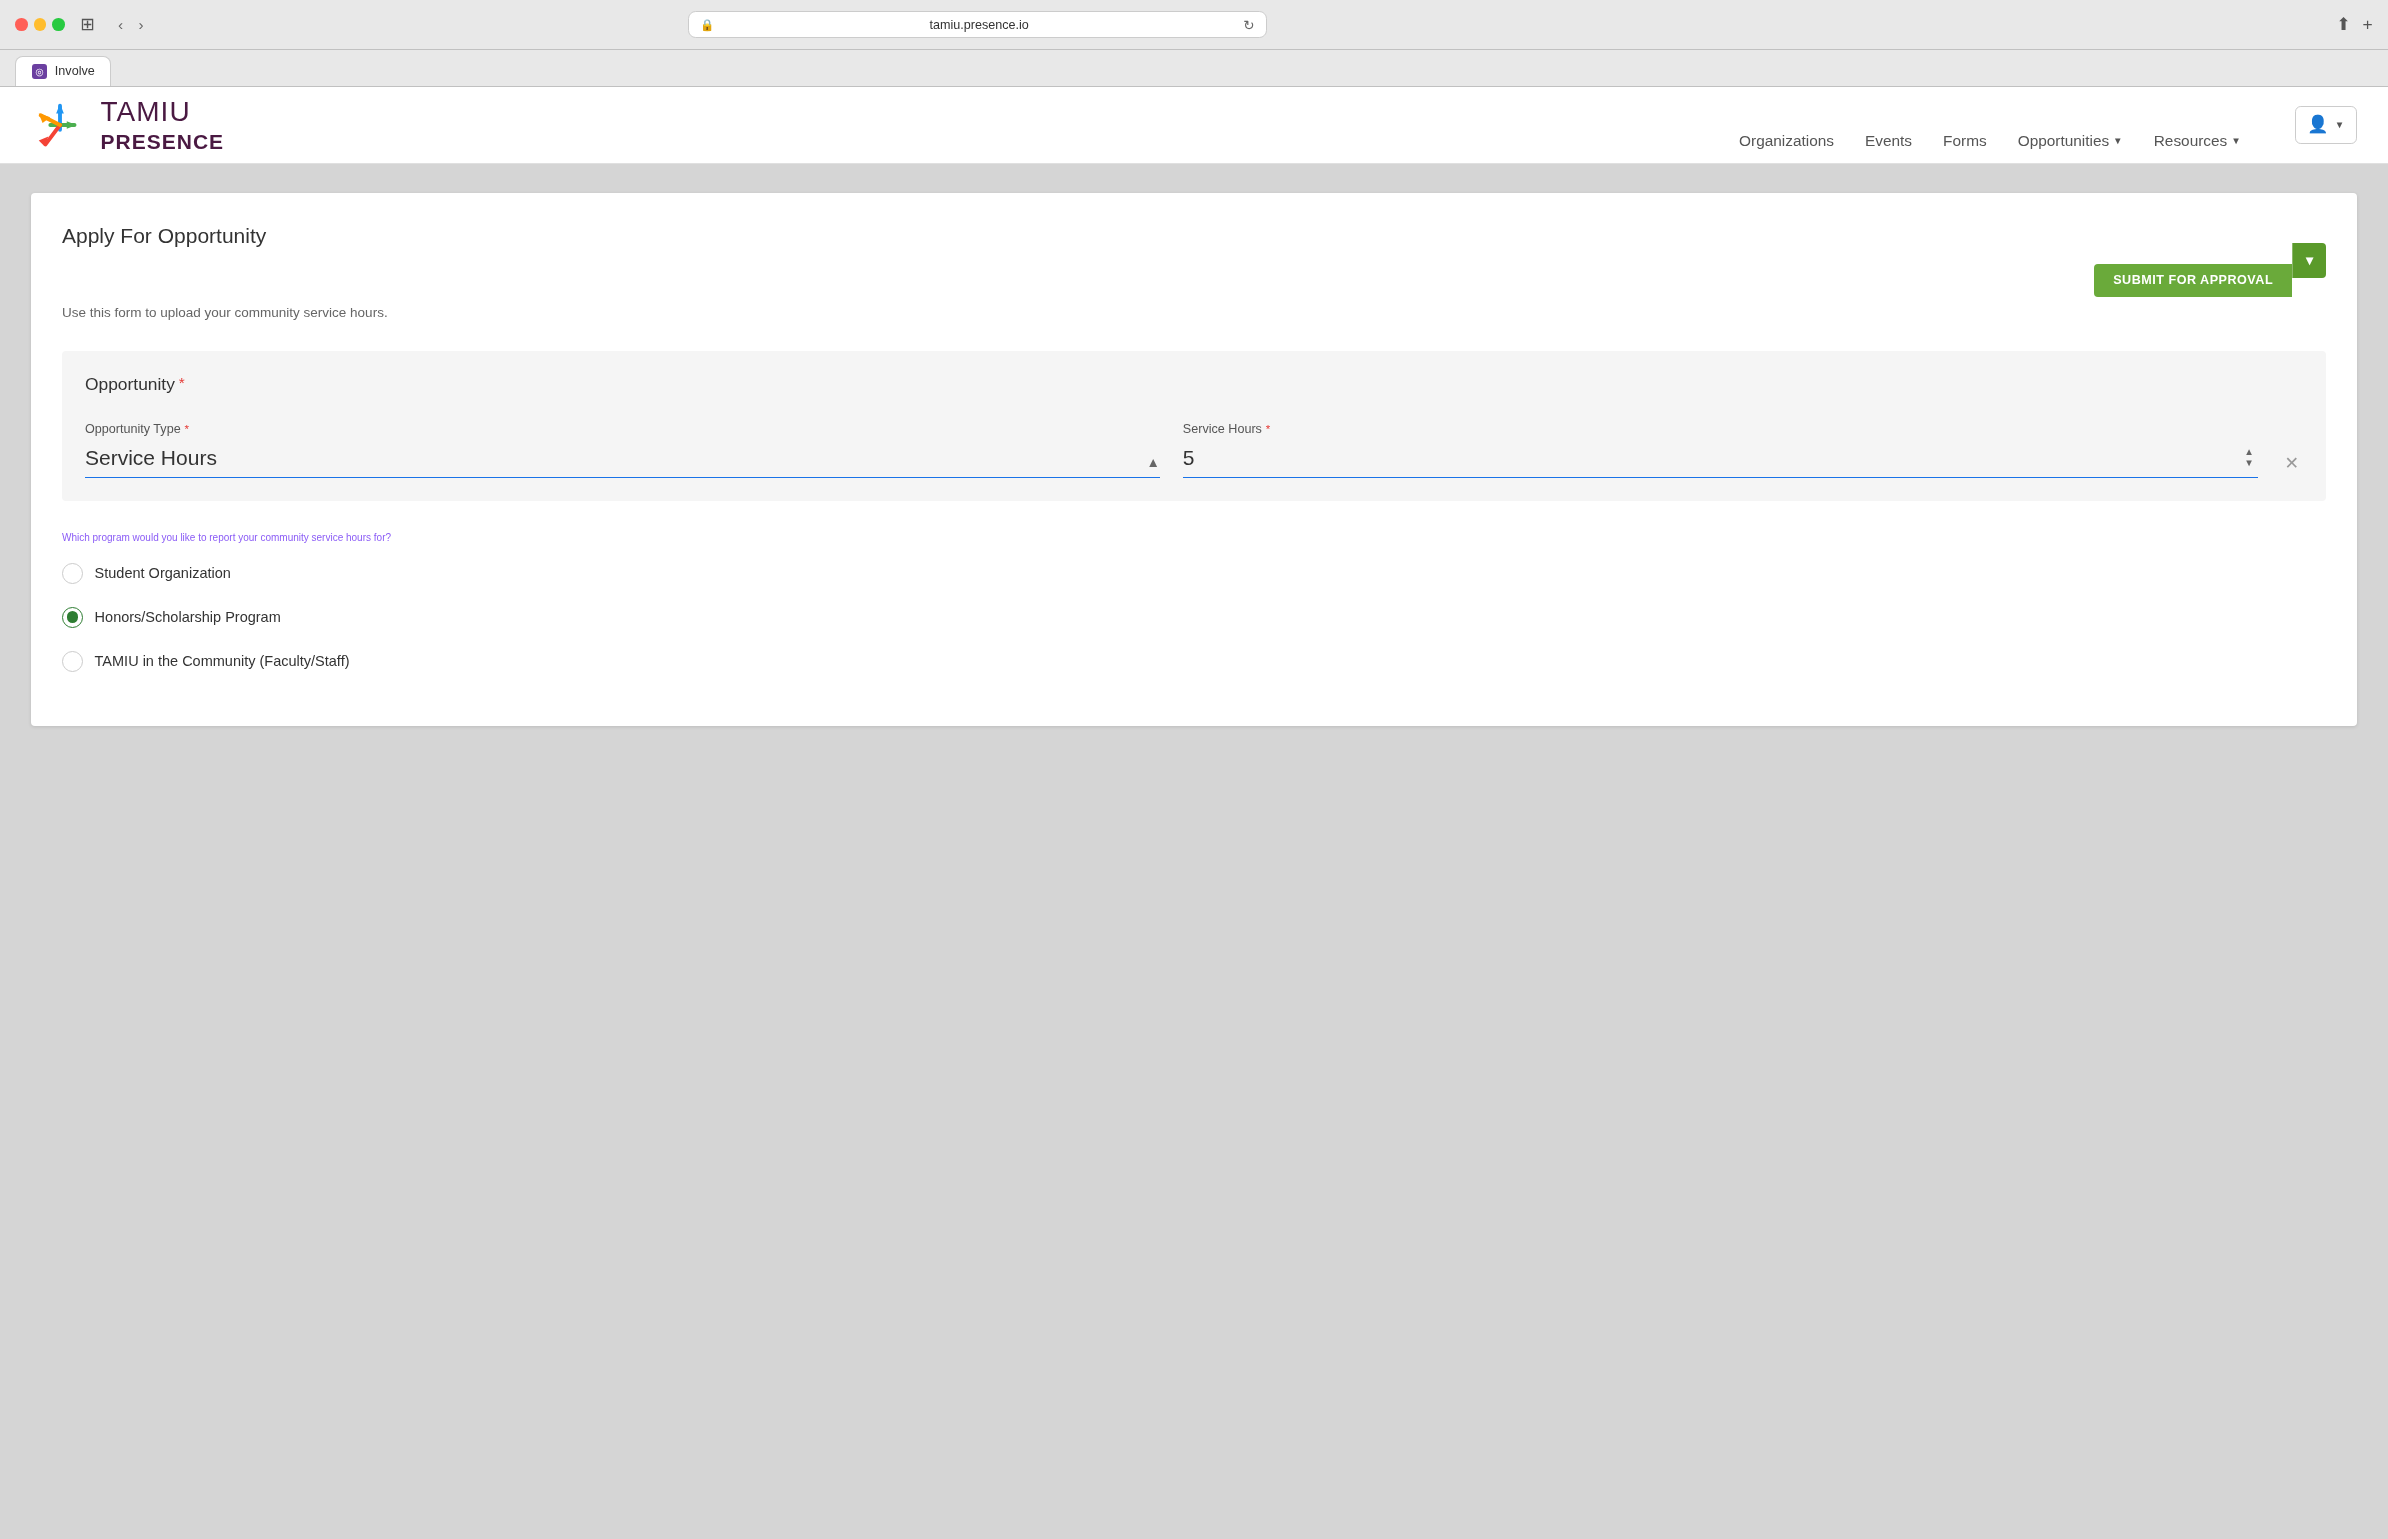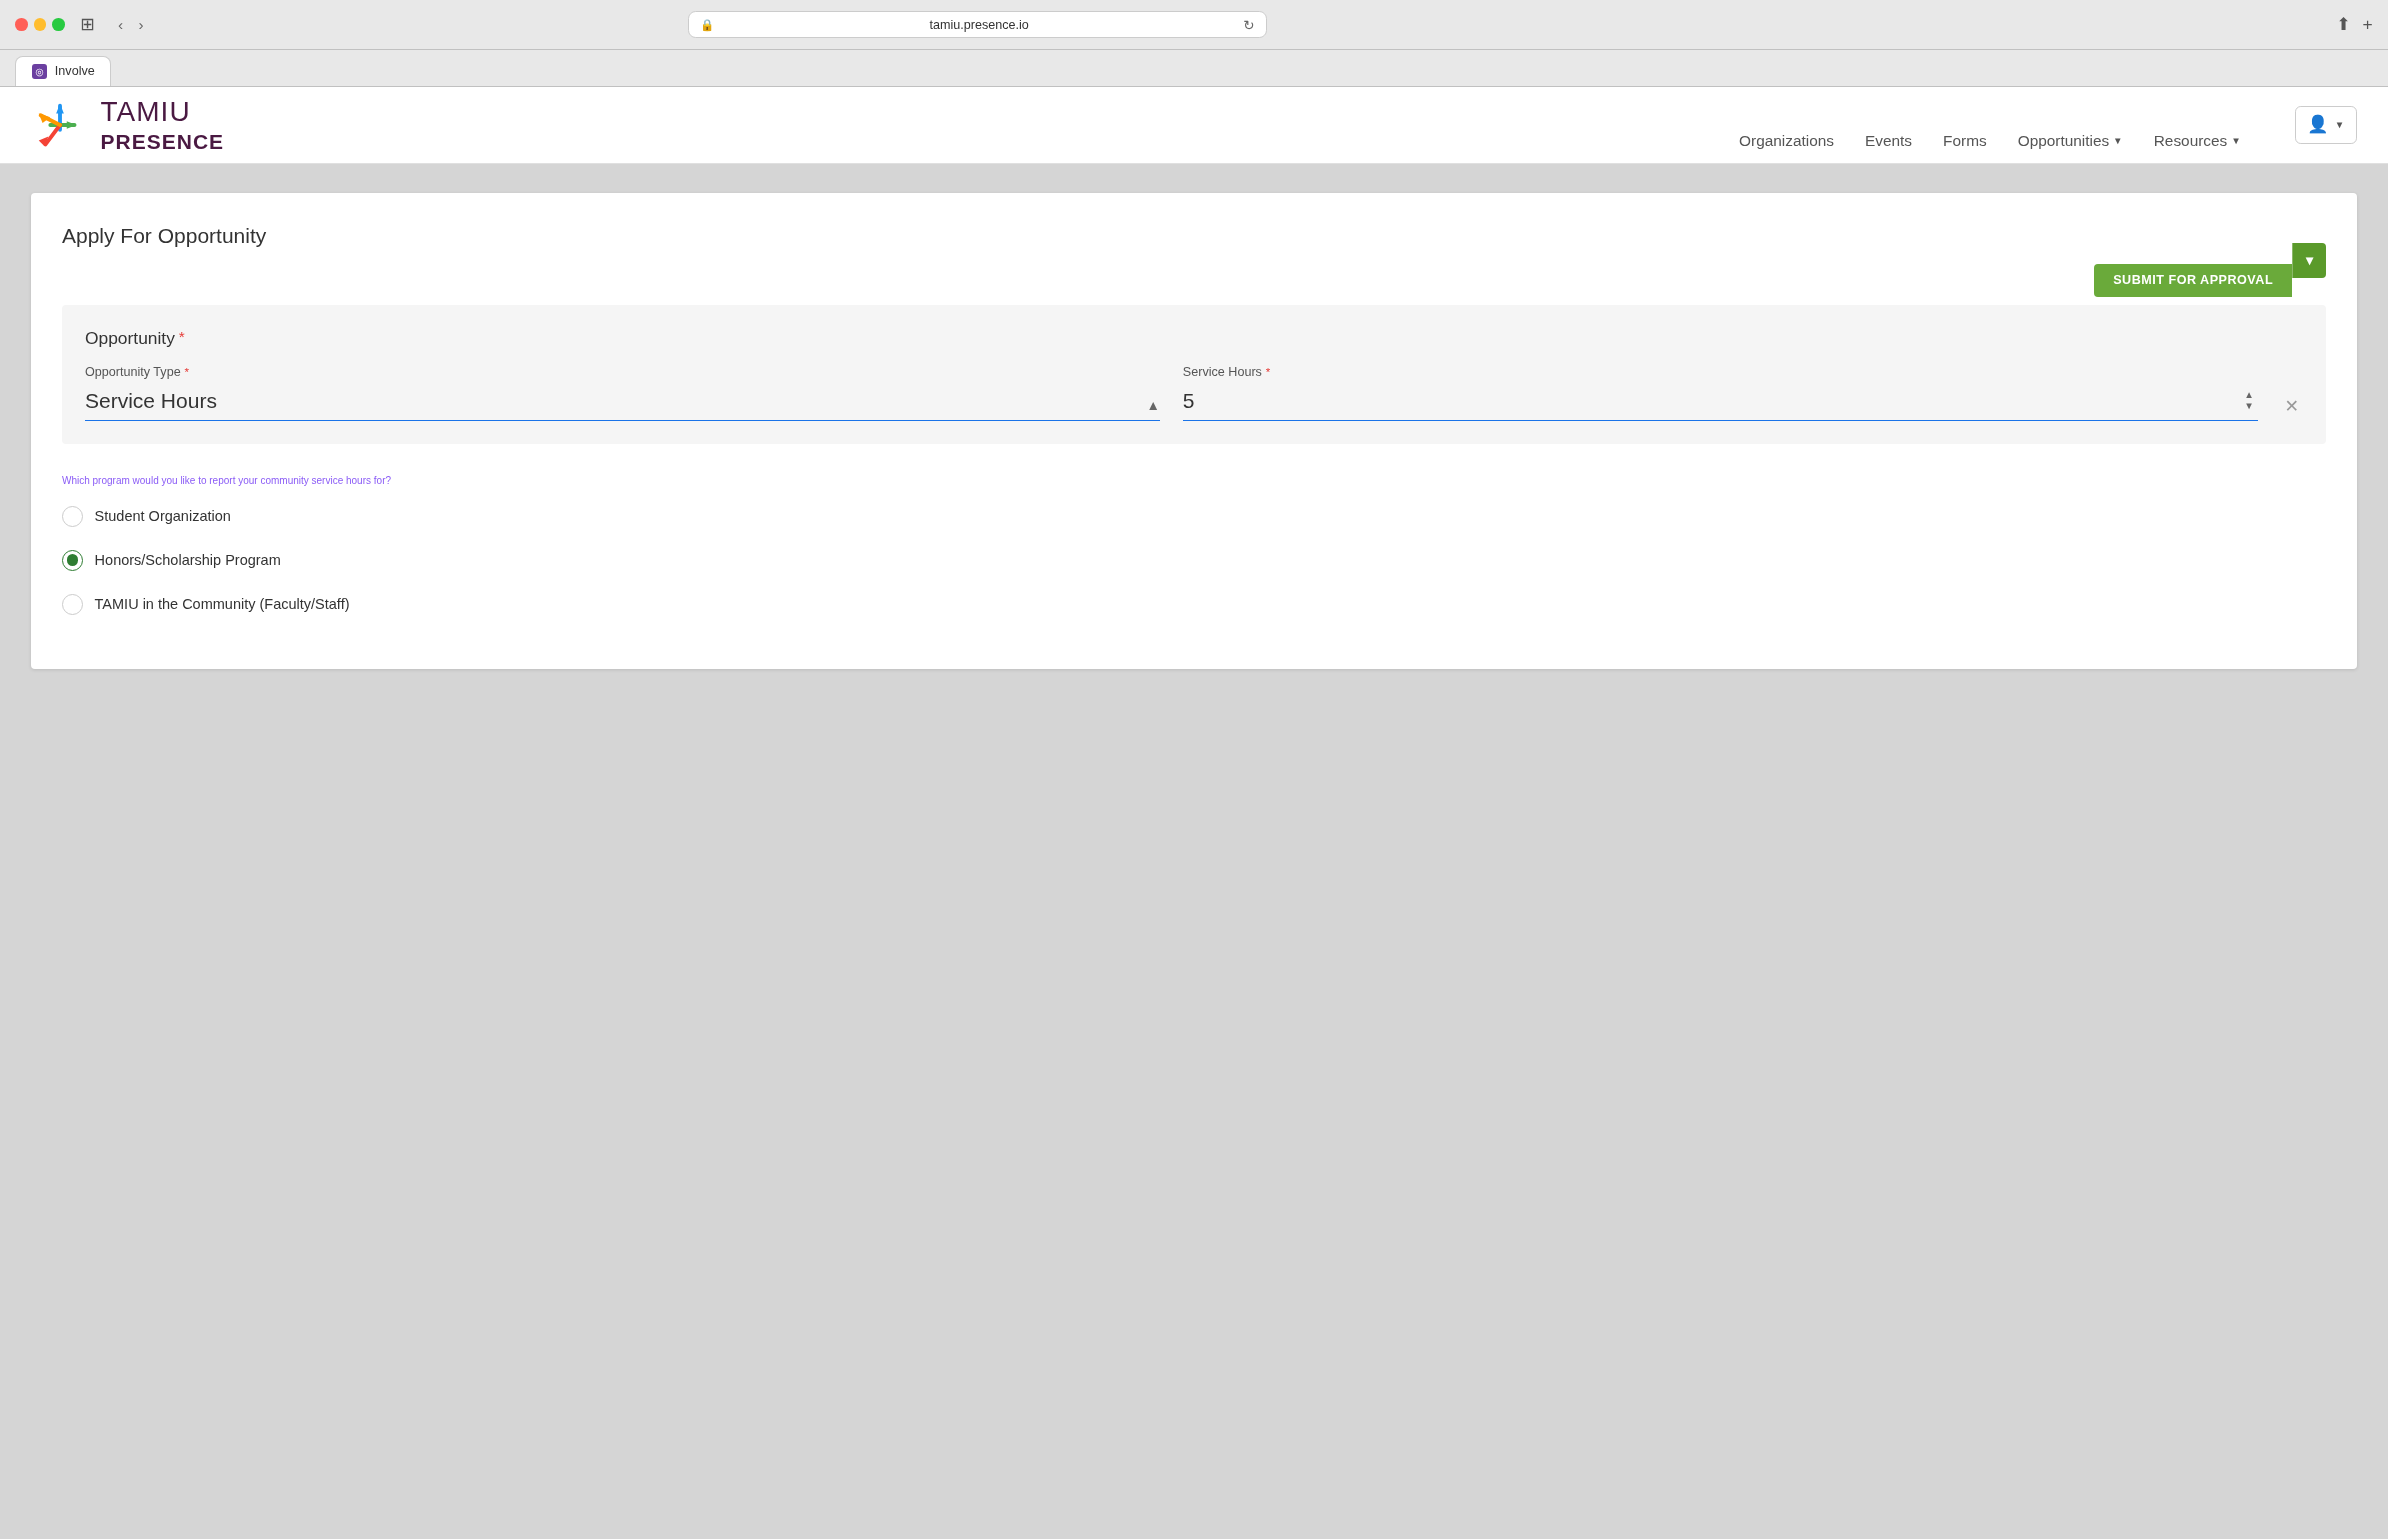--- a/index.html
+++ b/index.html
@@ -138,21 +138,21 @@
     .opportunity-section {
       background: #f5f5f5;
       border-radius: 3.9px;
       padding: 23px;
       margin-bottom: 31px;
     }
     .opportunity-title {
       font-size: 17.4px;
       font-weight: 500;
       color: #333;
-      margin-bottom: 16px;
+      margin-bottom: 27px;
       display: flex;
       gap: 3.9px;
     }
     .required-star { color: #e53935; font-size: 15.4px; }
 
     .fields-row { display: flex; gap: 23px; align-items: flex-end; }
     .field-group { flex: 1; }
     .field-label { font-size: 12.6px; color: #555; margin-bottom: 5.8px; display: flex; align-items: center; gap: 3.9px; }
     .field-label .required-star { font-size: 11.6px; }
 
@@ -295,20 +295,21 @@
         <div>
           <h2 class="form-title">Apply For Opportunity</h2>
         </div>
         <div class="submit-btn-group">
           <button class="submit-btn">SUBMIT FOR APPROVAL</button>
           <button class="submit-btn-dropdown">
             <span>▼</span>
           </button>
         </div>
       </div>
+      <p class="form-subtitle">Use this form to upload your community service hours.</p>
 
       <div class="opportunity-section">
         <div class="opportunity-title">
           <span>Opportunity</span>
           <span class="required-star">*</span>
         </div>
 
         <div class="fields-row">
 
           <div class="field-group">

